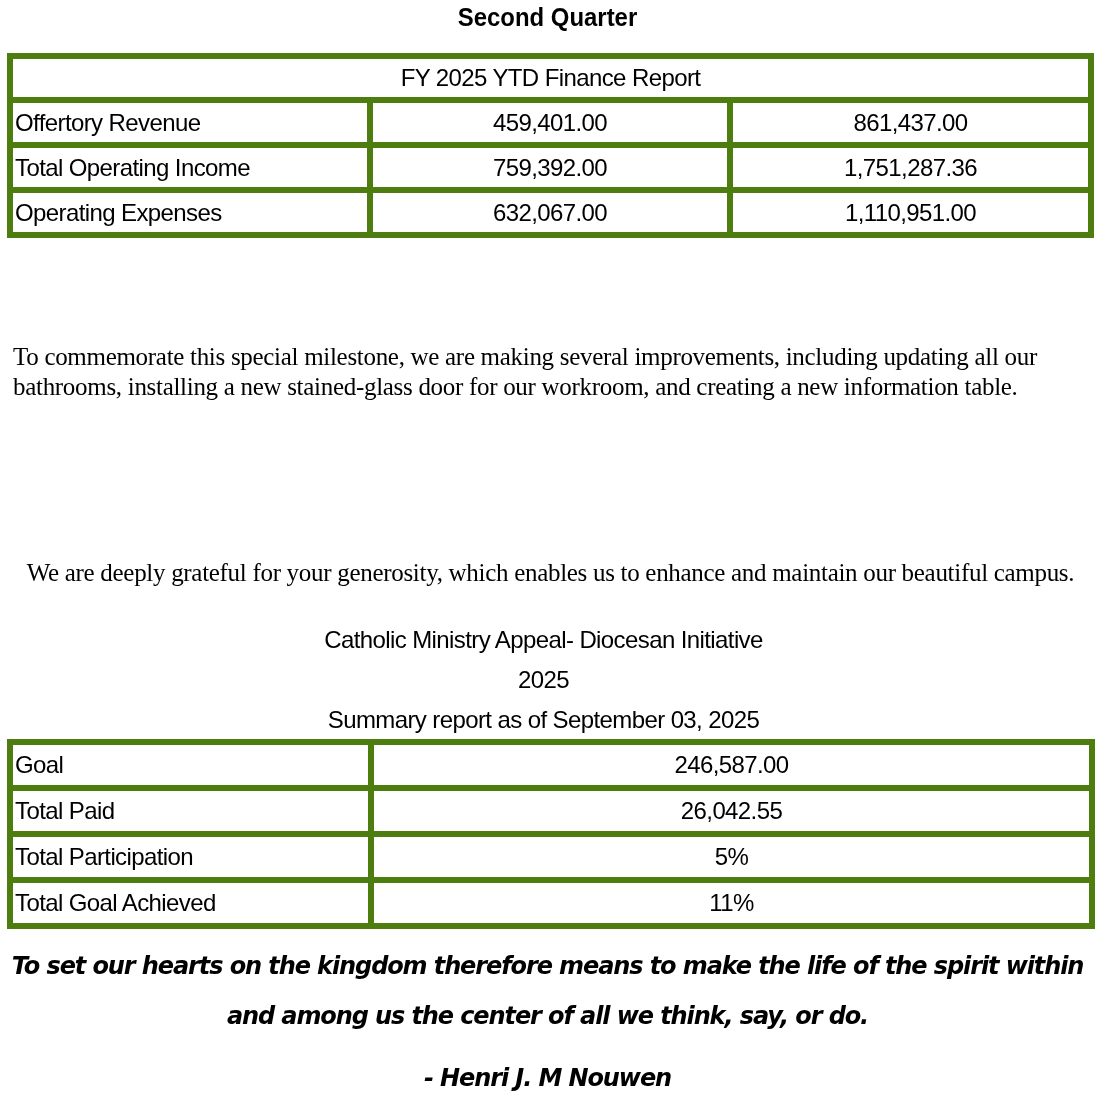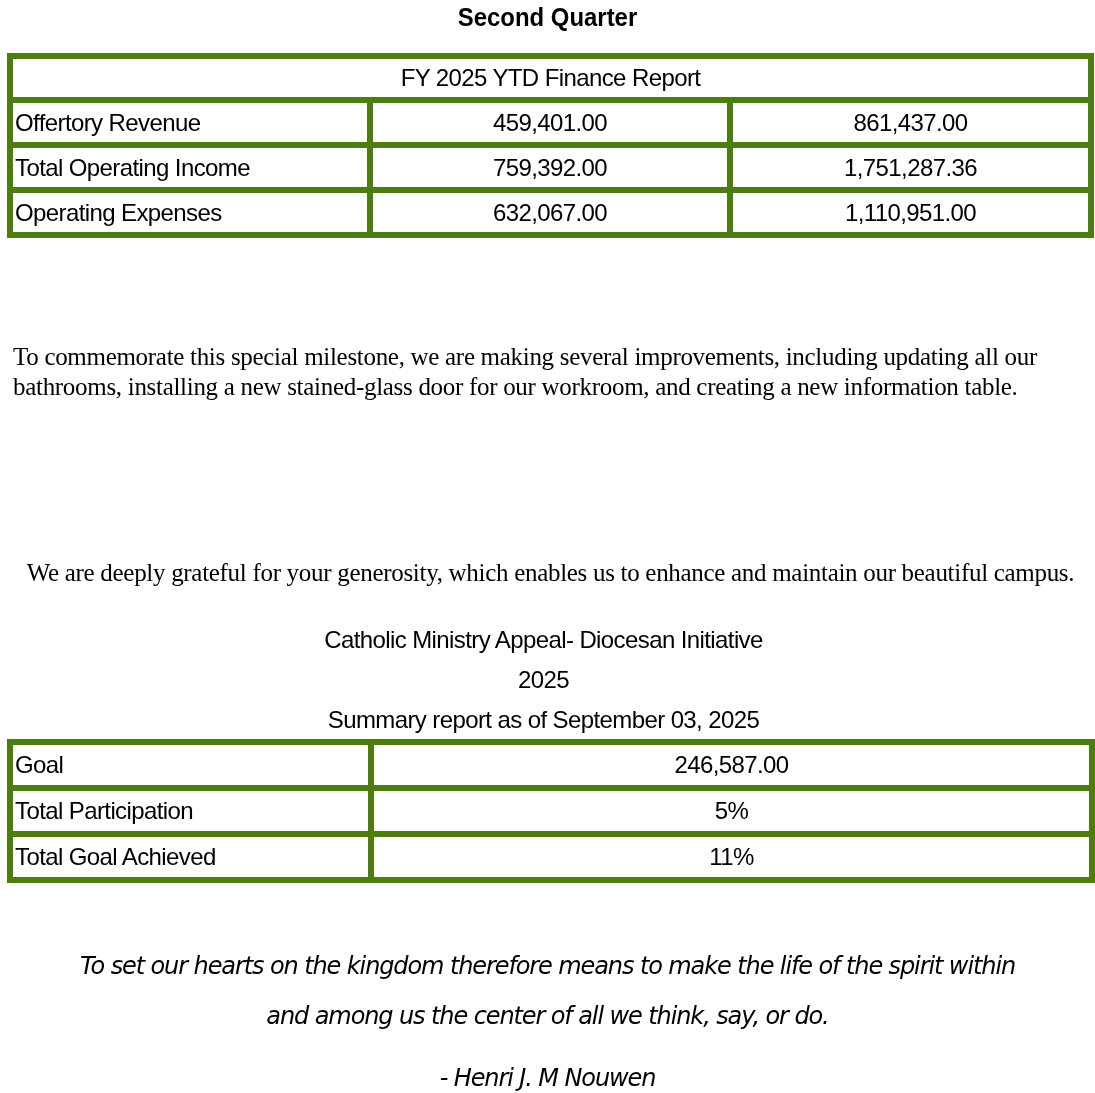--- a/index.html
+++ b/index.html
@@ -38,20 +38,21 @@
       font-family: "Liberation Sans", sans-serif; font-size: 24px; letter-spacing: -0.6px;
     }
     #appeal-title { top: 626px; }
     #appeal-year { top: 666px; }
     #appeal-sub { top: 706px; }
 
     .quote {
       left: 0; width: 1095px; text-align: center;
       font-family: "DejaVu Sans", sans-serif; font-style: italic; font-size: 24px;
       letter-spacing: -1.1px;
+      font-weight: bold;
     }
     #q1 { top: 952px; }
     #q2 { top: 1002px; }
     #q3 { top: 1064px; }
   </style>
 </head>
 <body>
 
 <div class="abs title">Second Quarter</div>
 
@@ -97,20 +98,24 @@
   <colgroup>
       <col style="width:361px">
       <col style="width:721px">
     </colgroup>
   <tbody>
       <tr>
     <td style="height:40px">Goal</td>
     <td class="c">246,587.00</td>
   </tr>
   <tr>
+    <td style="height:40px">Total Paid</td>
+    <td class="c">26,042.55</td>
+  </tr>
+  <tr>
     <td style="height:40px">Total Participation</td>
     <td class="c">5%</td>
   </tr>
   <tr>
     <td style="height:40px">Total Goal Achieved</td>
     <td class="c">11%</td>
   </tr>
 </tbody>
   </table>
 

